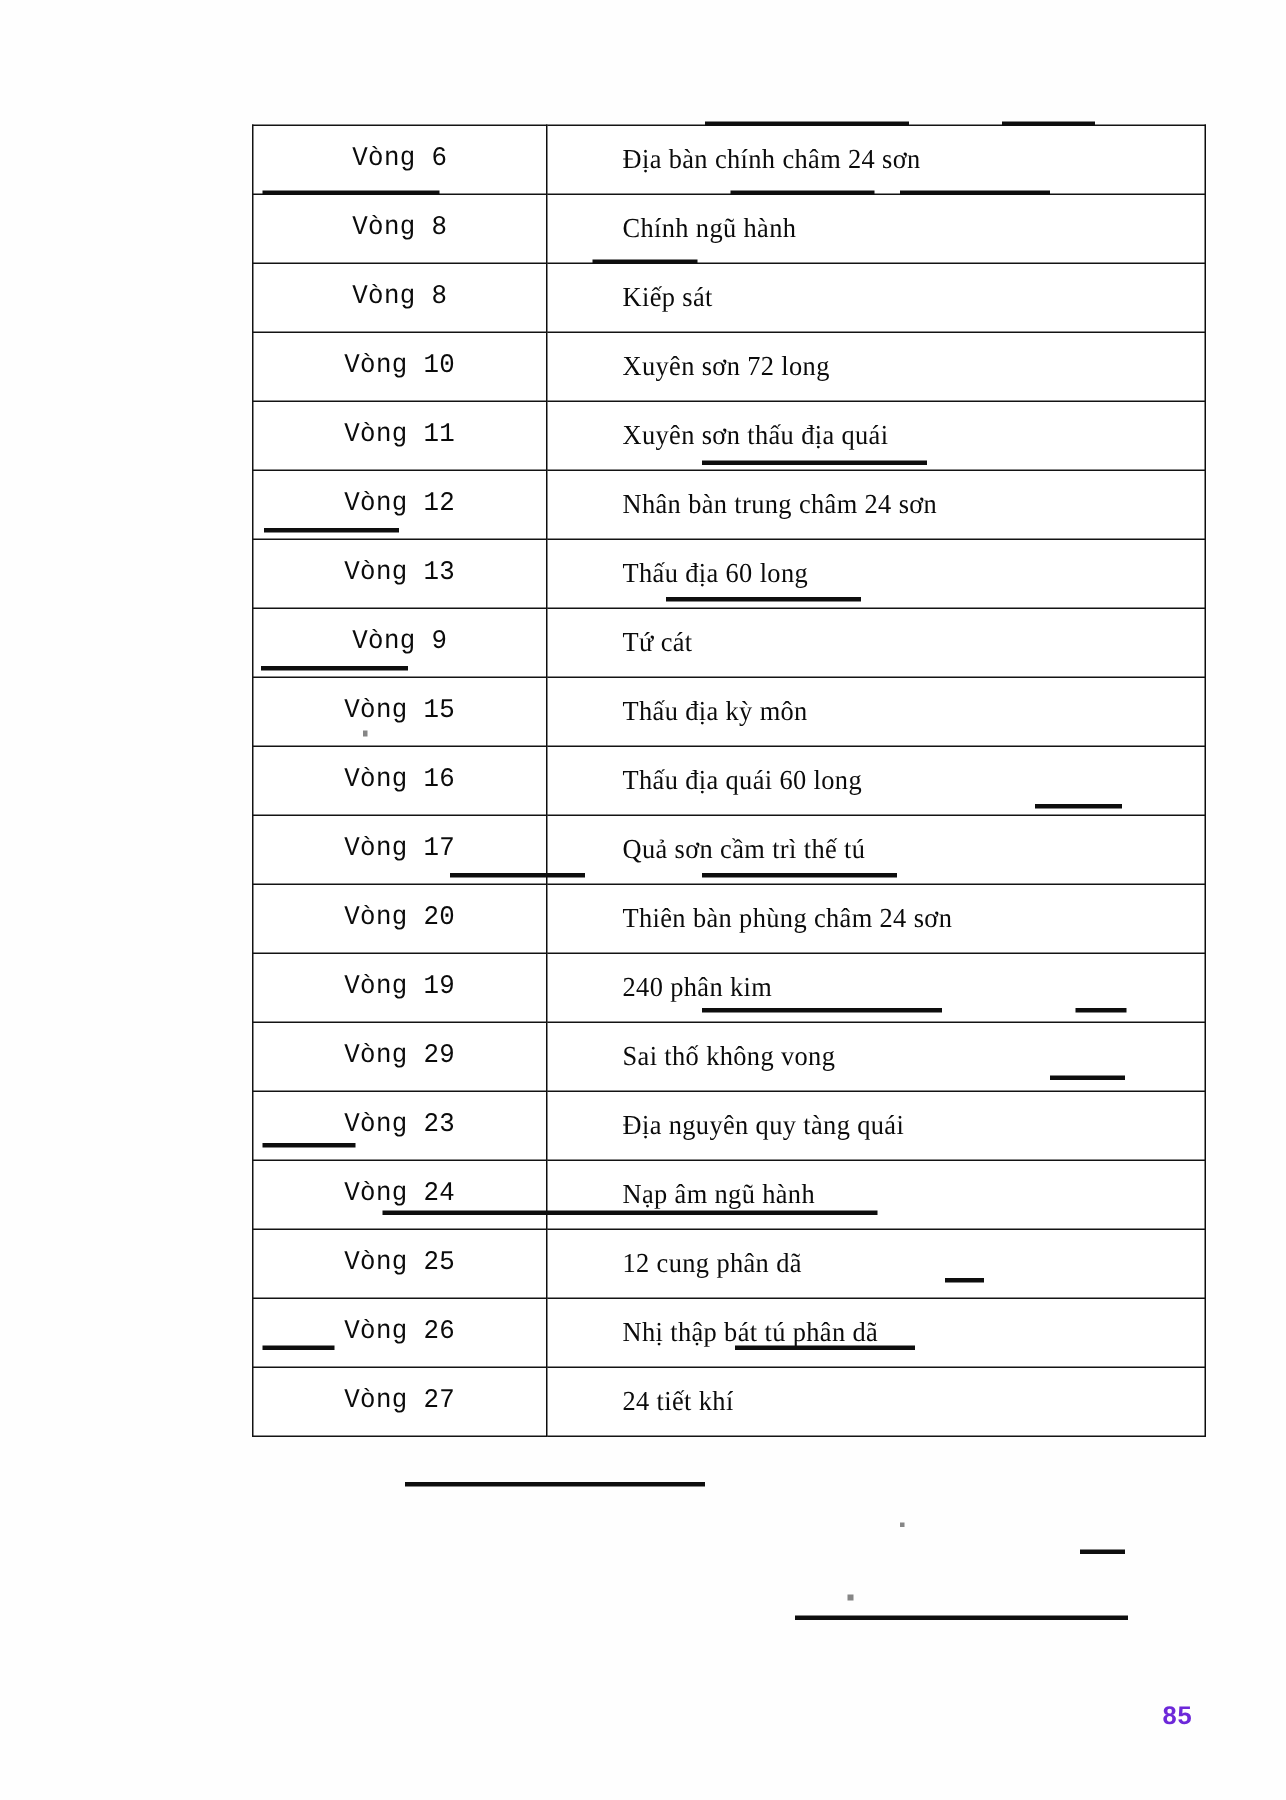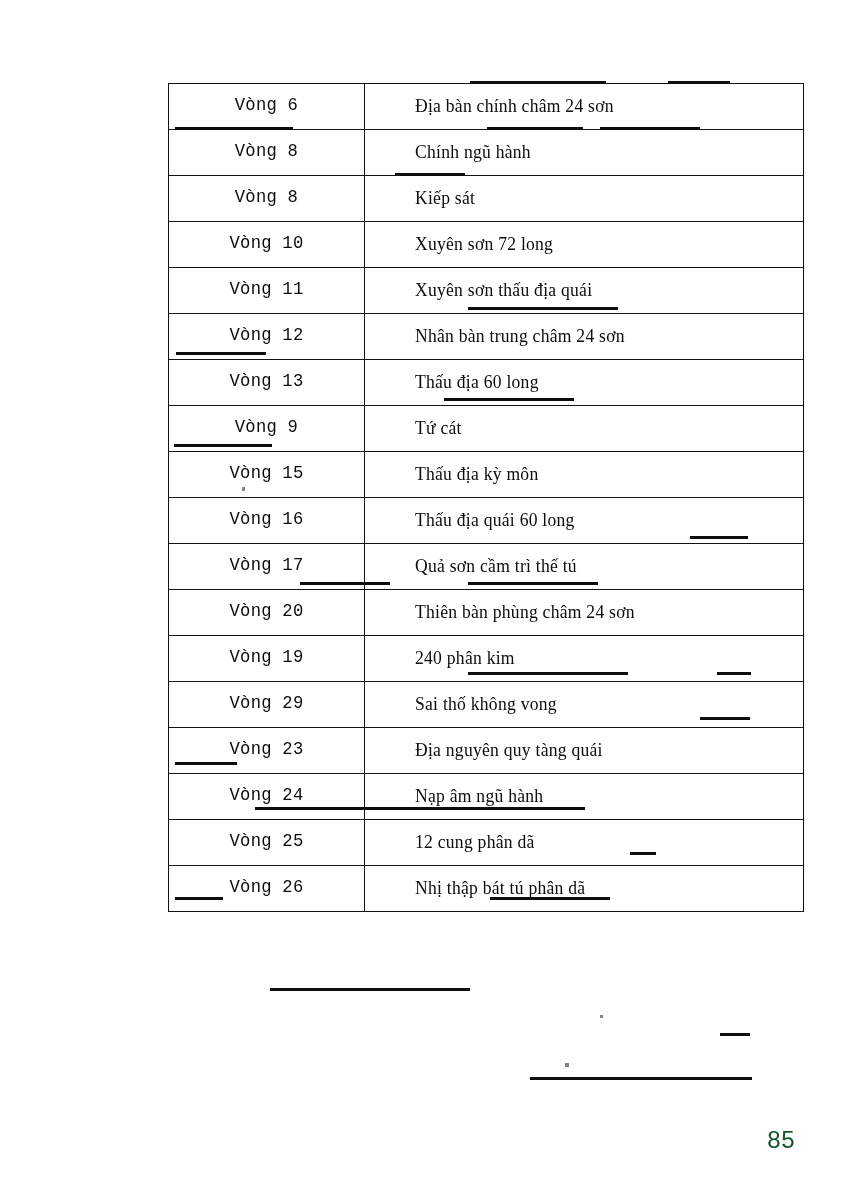--- a/index.html
+++ b/index.html
@@ -90,24 +90,24 @@
     height: 3px;
     pointer-events: none;
   }
 
   
   #page-number {
     position: absolute;
     right: 62px;
     bottom: 46px;
     font-family: "Liberation Sans", "DejaVu Sans", sans-serif;
-    font-size: 24px;
-    font-weight: 400;
+    font-size: 17px;
+    font-weight: 700;
     letter-spacing: 0.5px;
-    color: #14532d;
+    color: #6d28d9;
   }
 </style>
 </head>
 <body>
 
 <div id="page-sheet">
 
   <table id="vong-table">
     <tbody id="vong-tbody">
         <tr class="lr-weak">
@@ -174,20 +174,24 @@
           <td class="col-no"><span class="cell-text">Vòng 24</span></td>
           <td class="col-desc"><span class="cell-text">Nạp âm ngũ hành</span></td>
         </tr>
         <tr class="lr-weak">
           <td class="col-no"><span class="cell-text">Vòng 25</span></td>
           <td class="col-desc"><span class="cell-text">12 cung phân dã</span></td>
         </tr>
         <tr class="lr-weak">
           <td class="col-no"><span class="cell-text">Vòng 26</span></td>
           <td class="col-desc"><span class="cell-text">Nhị thập bát tú phân dã</span></td>
+        </tr>
+        <tr class="heavy-bot lr-none">
+          <td class="col-no"><span class="cell-text">Vòng 27</span></td>
+          <td class="col-desc"><span class="cell-text">24 tiết khí</span></td>
         </tr>
       </tbody>
   </table>
 
   <div class="overstroke" style="left:470px; top:81px;  width:136px;"></div>
   <div class="overstroke" style="left:668px; top:81px;  width:62px;"></div>
   <div class="overstroke" style="left:175px; top:127px; width:118px;"></div>
   <div class="overstroke" style="left:487px; top:127px; width:96px;"></div>
   <div class="overstroke" style="left:600px; top:127px; width:100px;"></div>
   <div class="overstroke" style="left:395px; top:173px; width:70px;"></div>

